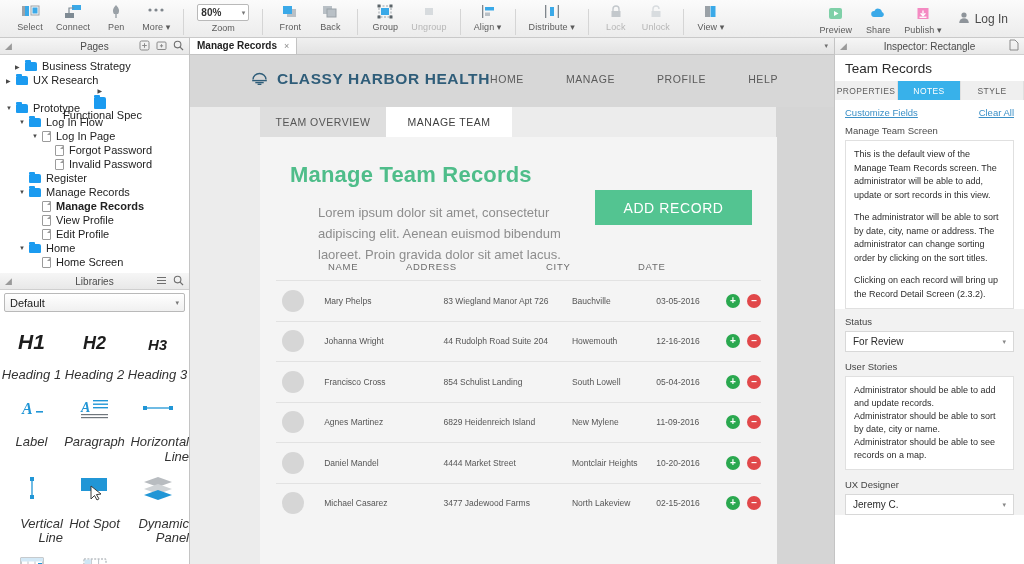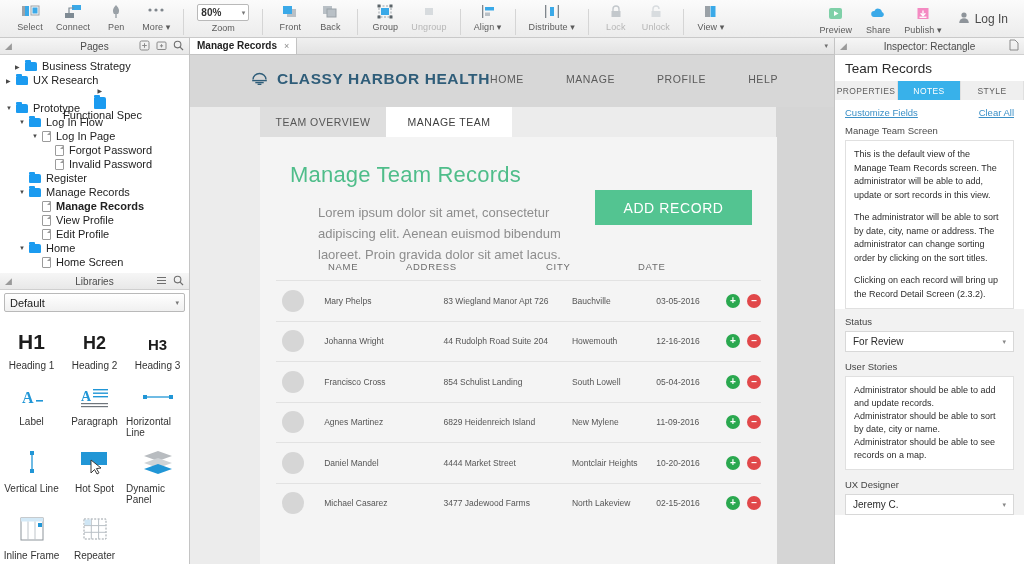--- a/index.html
+++ b/index.html
@@ -92,27 +92,27 @@
   }
   .lib-head{ margin-top:auto; }
   .libwrap{ flex:1 1 auto; display:flex; flex-direction:column; min-height:0; }
   .libsel{
     height:19px; margin:3px 4px; border:1px solid #b9b9b9; border-radius:2px;
     background:linear-gradient(#fff,#f0f0f0);
     display:flex; align-items:center; padding:0 5px; font-size:11px; color:#222;
   }
   .libsel .cv{ flex:1; }
   .libgrid{ flex:1; overflow:hidden; padding:6px 0 0 0; }
-  .lgrow{ display:flex; }
+  .lgrow{ display:flex;font-style:italic; }
   .lgcell{
     width:63px; padding:5px 0 6px 0; display:flex; flex-direction:column;
     align-items:center; justify-content:flex-start;
   }
   .lgicon{ height:26px; display:flex; align-items:flex-end; justify-content:center; }
-  .lglabel{ font-size:10px; color:#333; margin-top:8px; text-align:left; line-height:1.1; }
+  .lglabel{ font-size:13px; color:#333; margin-top:16px; text-align:right; line-height:1.1; }
   .hnum{ font-weight:bold; color:#1d1d1d; line-height:1; }
   .h1{ font-size:21px; } .h2{ font-size:18px; } .h3{ font-size:15px; }
   .formsec{
     border-top:1px solid #e2e2e2; margin:4px 6px 0 6px; padding:5px 0 0 2px;
     font-size:10px; color:#3a3a3a; display:flex; align-items:center; gap:3px;
   }
   .formsec .arrow.d{ font-size:6px; }
 
   
   .center{ flex:1; min-width:0; display:flex; flex-direction:column; background:#d5d5d5; position:relative;}
@@ -154,21 +154,21 @@
     width:126px; height:30px; display:flex; align-items:center; justify-content:center;
     font-size:10.5px; letter-spacing:.5px; color:#555; background:#dedede;
   }
   .wtab.on{ background:#fff; color:#3f3f3f; }
   .wf-card{
     position:absolute; left:70px; top:82px; width:517px; bottom:-20px;
     background:#f4f4f4;
   }
   .wf-title{
     position:absolute; left:30px; top:25px; font-size:22px; color:#4fbd8a;
-    font-weight:normal; letter-spacing:.2px;
+    font-weight:bold; letter-spacing:.2px;
   }
   .wf-lorem{
     position:absolute; left:30px; top:66px; width:250px; font-size:13px;
     color:#8d8d8d; line-height:1.6;margin-left:28px;
   }
   .addbtn{
     position:absolute; right:25px; top:53px; width:157px; height:35px;
     background:#53c491; color:#fff; display:flex; align-items:center; justify-content:center;
     font-size:14px; letter-spacing:.6px;
   }

